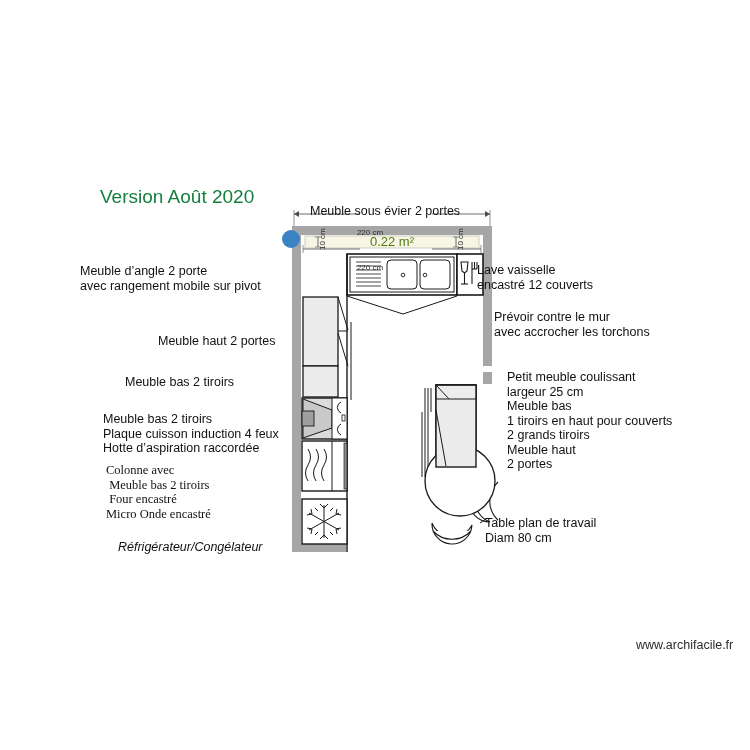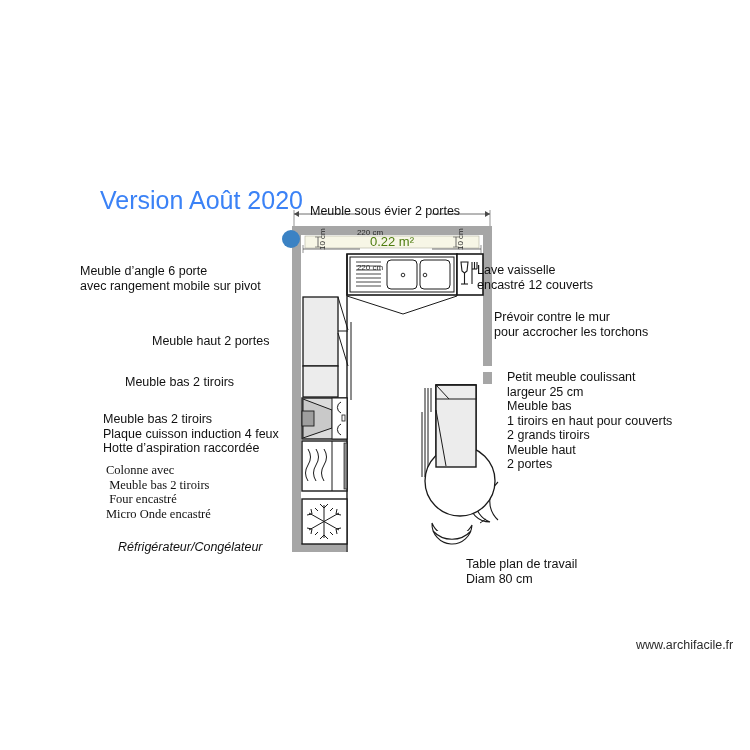--- a/index.html
+++ b/index.html
@@ -13,22 +13,22 @@
     position: relative;
     font-family: "Liberation Sans", sans-serif;
     color: #1a1a1a;
     overflow: hidden;
   }
   .abs { position: absolute; }
 
   #plan-title {
     left: 100px;
     top: 186px;
-    font-size: 25px;
-    color: #3b82f6;
+    font-size: 19px;
+    color: #15803d;
     white-space: nowrap;
   }
 
   .annot {
     font-size: 12.5px;
     line-height: 14.5px;
     color: #111;
     white-space: pre;
   }
 
@@ -268,48 +268,48 @@
 <div class="abs dimtext" id="inner-dim-label" style="transform:translateX(-50%)">220 cm</div>
 
 <div class="abs dimtext-v" style="left:318px; top:250px;">10 cm</div>
 
 <div class="abs dimtext-v" style="left:456px; top:250px;">10 cm</div>
 
 <div class="abs" id="area-label" style="left:392px; top:234px; transform:translateX(-50%);">0.22 m²</div>
 
 <div class="abs annot" style="left:310px; top:204px;text-align:center;">Meuble sous évier 2 portes</div>
 
-<div class="abs annot" style="left:80px;  top:264px;">Meuble d’angle 6 porte
+<div class="abs annot" style="left:80px;  top:264px;">Meuble d’angle 2 porte
 avec rangement mobile sur pivot</div>
 
-<div class="abs annot" style="left:152px; top:334px;">Meuble haut 2 portes</div>
+<div class="abs annot" style="left:158px; top:334px;">Meuble haut 2 portes</div>
 
 <div class="abs annot" style="left:125px; top:375px;">Meuble bas 2 tiroirs</div>
 
 <div class="abs annot" style="left:103px; top:412px;">Meuble bas 2 tiroirs
 Plaque cuisson induction 4 feux
 Hotte d’aspiration raccordée</div>
 
 <div class="abs annot" style="left:106px; top:463px;font-family:Liberation Serif, serif;">Colonne avec
  Meuble bas 2 tiroirs
  Four encastré
 Micro Onde encastré</div>
 
 <div class="abs annot" style="left:118px; top:540px;font-style:italic;">Réfrigérateur/Congélateur</div>
 
 <div class="abs annot" style="left:477px; top:263px;">Lave vaisselle
 encastré 12 couverts</div>
 
 <div class="abs annot" style="left:494px; top:310px;">Prévoir contre le mur
-pour accrocher les torchons</div>
+avec accrocher les torchons</div>
 
 <div class="abs annot" style="left:507px; top:370px;">Petit meuble coulissant
 largeur 25 cm
 Meuble bas
 1 tiroirs en haut pour couverts
 2 grands tiroirs
 Meuble haut
 2 portes</div>
 
-<div class="abs annot" style="left:466px; top:516px;margin-top:41px;">Table plan de travail
+<div class="abs annot" style="left:485px; top:516px;">Table plan de travail
 Diam 80 cm</div>
 
 <div class="abs" id="watermark">www.archifacile.fr</div>
 
 </body></html>

